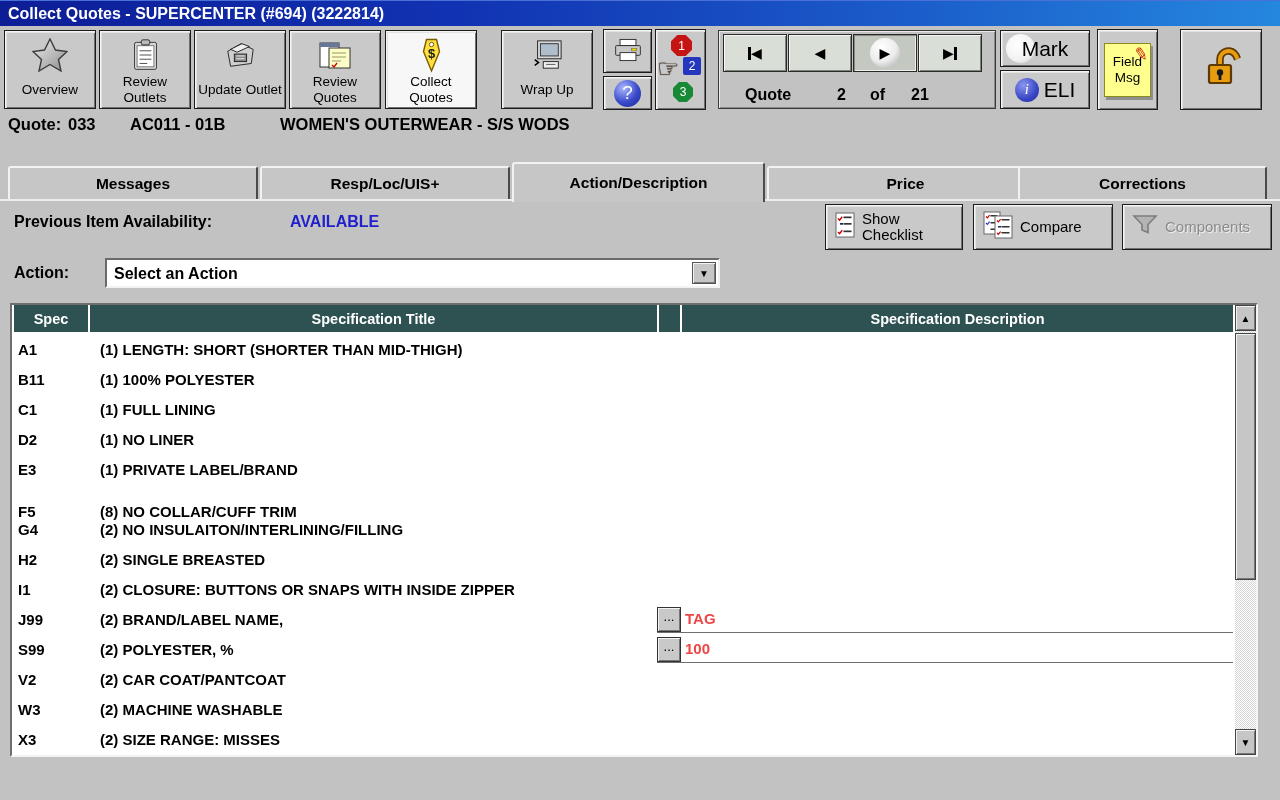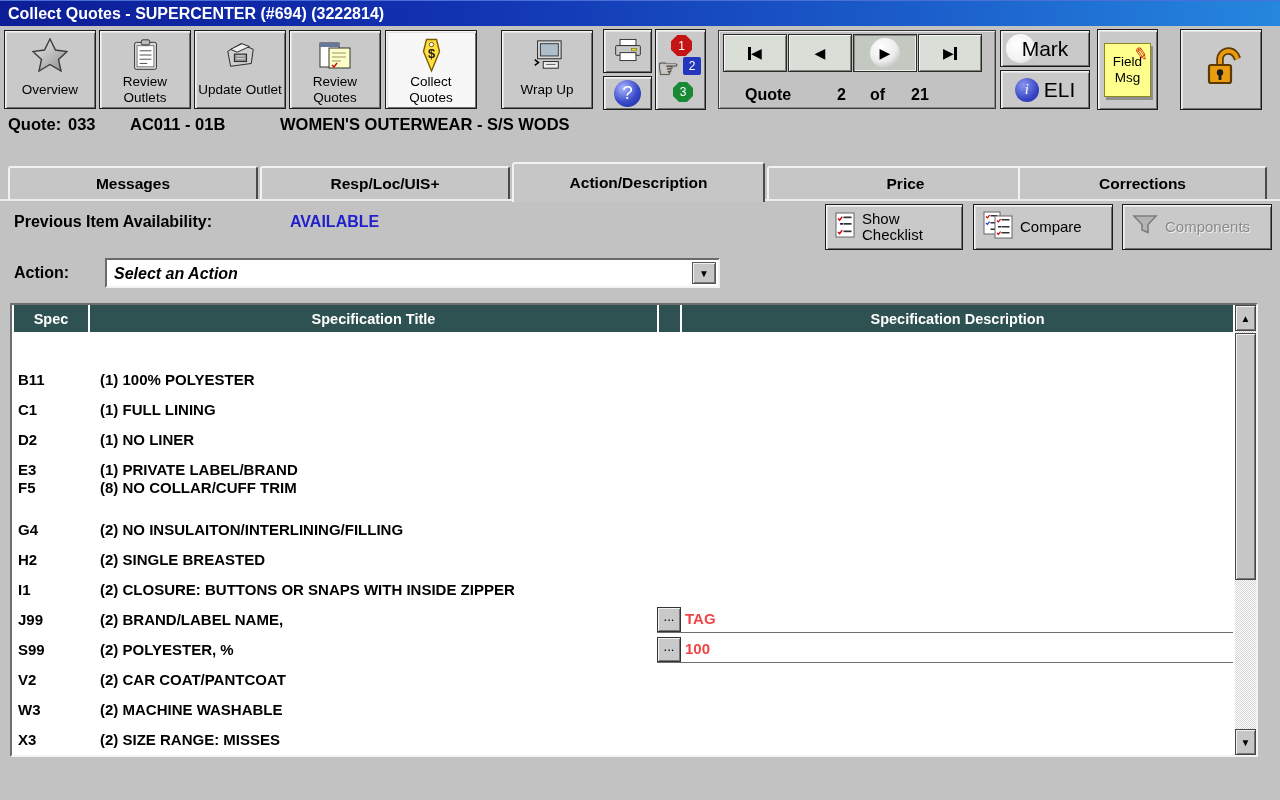--- a/index.html
+++ b/index.html
@@ -61,21 +61,21 @@
     border-radius:3px 3px 0 0;display:flex;align-items:center;justify-content:center;font-size:15.5px;}
   .tab.active{top:162px;height:40px;z-index:3;}
   .paneltop{position:absolute;left:0;top:199px;width:1280px;height:2px;background:#ececec;z-index:2;}
 
   
   .plabel{position:absolute;font-size:16px;white-space:nowrap;}
   .chkbtn{position:absolute;top:204px;height:46px;box-sizing:border-box;cursor:pointer;
     display:flex;align-items:center;gap:7px;padding-left:9px;font-size:15px;text-align:left;line-height:1.1;}
   .chkbtn.disabled{color:#8b8b8b;text-shadow:1px 1px 0 #efefef;cursor:default;}
 
-  .dropdown{position:absolute;left:105px;top:258px;width:615px;height:30px;box-sizing:border-box;font-style:italic;}
+  .dropdown{position:absolute;left:105px;top:258px;width:615px;height:30px;box-sizing:border-box;}
   .dropdown .val{position:absolute;left:7px;top:3px;font-size:16px;line-height:22px;}
   .droparrow{position:absolute;right:2px;top:2px;bottom:2px;width:22px;
     background:#c6c6c6;border:1px solid #555;box-shadow:inset 1px 1px 0 #f2f2f2,inset -1px -1px 0 #777;
     display:flex;align-items:center;justify-content:center;font-size:10px;cursor:pointer;}
 
   
   .spec-table{position:absolute;left:10px;top:303px;width:1248px;height:454px;box-sizing:border-box;
     background:#fff;border:2px solid;border-color:#6e6e6e #f4f4f4 #f4f4f4 #6e6e6e;}
   .hcell{position:absolute;top:0;height:27px;background:#2e5151;color:#fff;font-size:14.5px;
     display:flex;align-items:center;justify-content:center;}
@@ -344,20 +344,27 @@
     <span class="droparrow">▼</span>
   </div>
 
   <div class="spec-table">
     <div class="hcell" style="left:2px;width:74px">Spec</div>
     <div class="hcell" style="left:78px;width:567px">Specification Title</div>
     <div class="hcell" style="left:647px;width:21px"></div>
     <div class="hcell" style="left:670px;width:551px">Specification Description</div>
 
     <div class="rows">
+        <div class="trow" style="top: 0px;">
+    <span class="c-spec">A1</span>
+    <span class="c-title">(1) LENGTH: SHORT (SHORTER THAN MID-THIGH)</span>
+
+    <span class="c-desc"></span>
+
+  </div>
         <div class="trow" style="top: 30px;">
     <span class="c-spec">B11</span>
     <span class="c-title">(1) 100% POLYESTER</span>
 
     <span class="c-desc"></span>
 
   </div>
         <div class="trow" style="top: 60px;">
     <span class="c-spec">C1</span>
     <span class="c-title">(1) FULL LINING</span>
@@ -372,21 +379,21 @@
     <span class="c-desc"></span>
 
   </div>
         <div class="trow" style="top: 120px;">
     <span class="c-spec">E3</span>
     <span class="c-title">(1) PRIVATE LABEL/BRAND</span>
 
     <span class="c-desc"></span>
 
   </div>
-        <div class="trow" style="top: 138px;">
+        <div class="trow" style="top: 162px;">
     <span class="c-spec">F5</span>
     <span class="c-title">(8) NO COLLAR/CUFF TRIM</span>
 
     <span class="c-desc"></span>
 
   </div>
         <div class="trow" style="top: 180px;">
     <span class="c-spec">G4</span>
     <span class="c-title">(2) NO INSULAITON/INTERLINING/FILLING</span>
 

